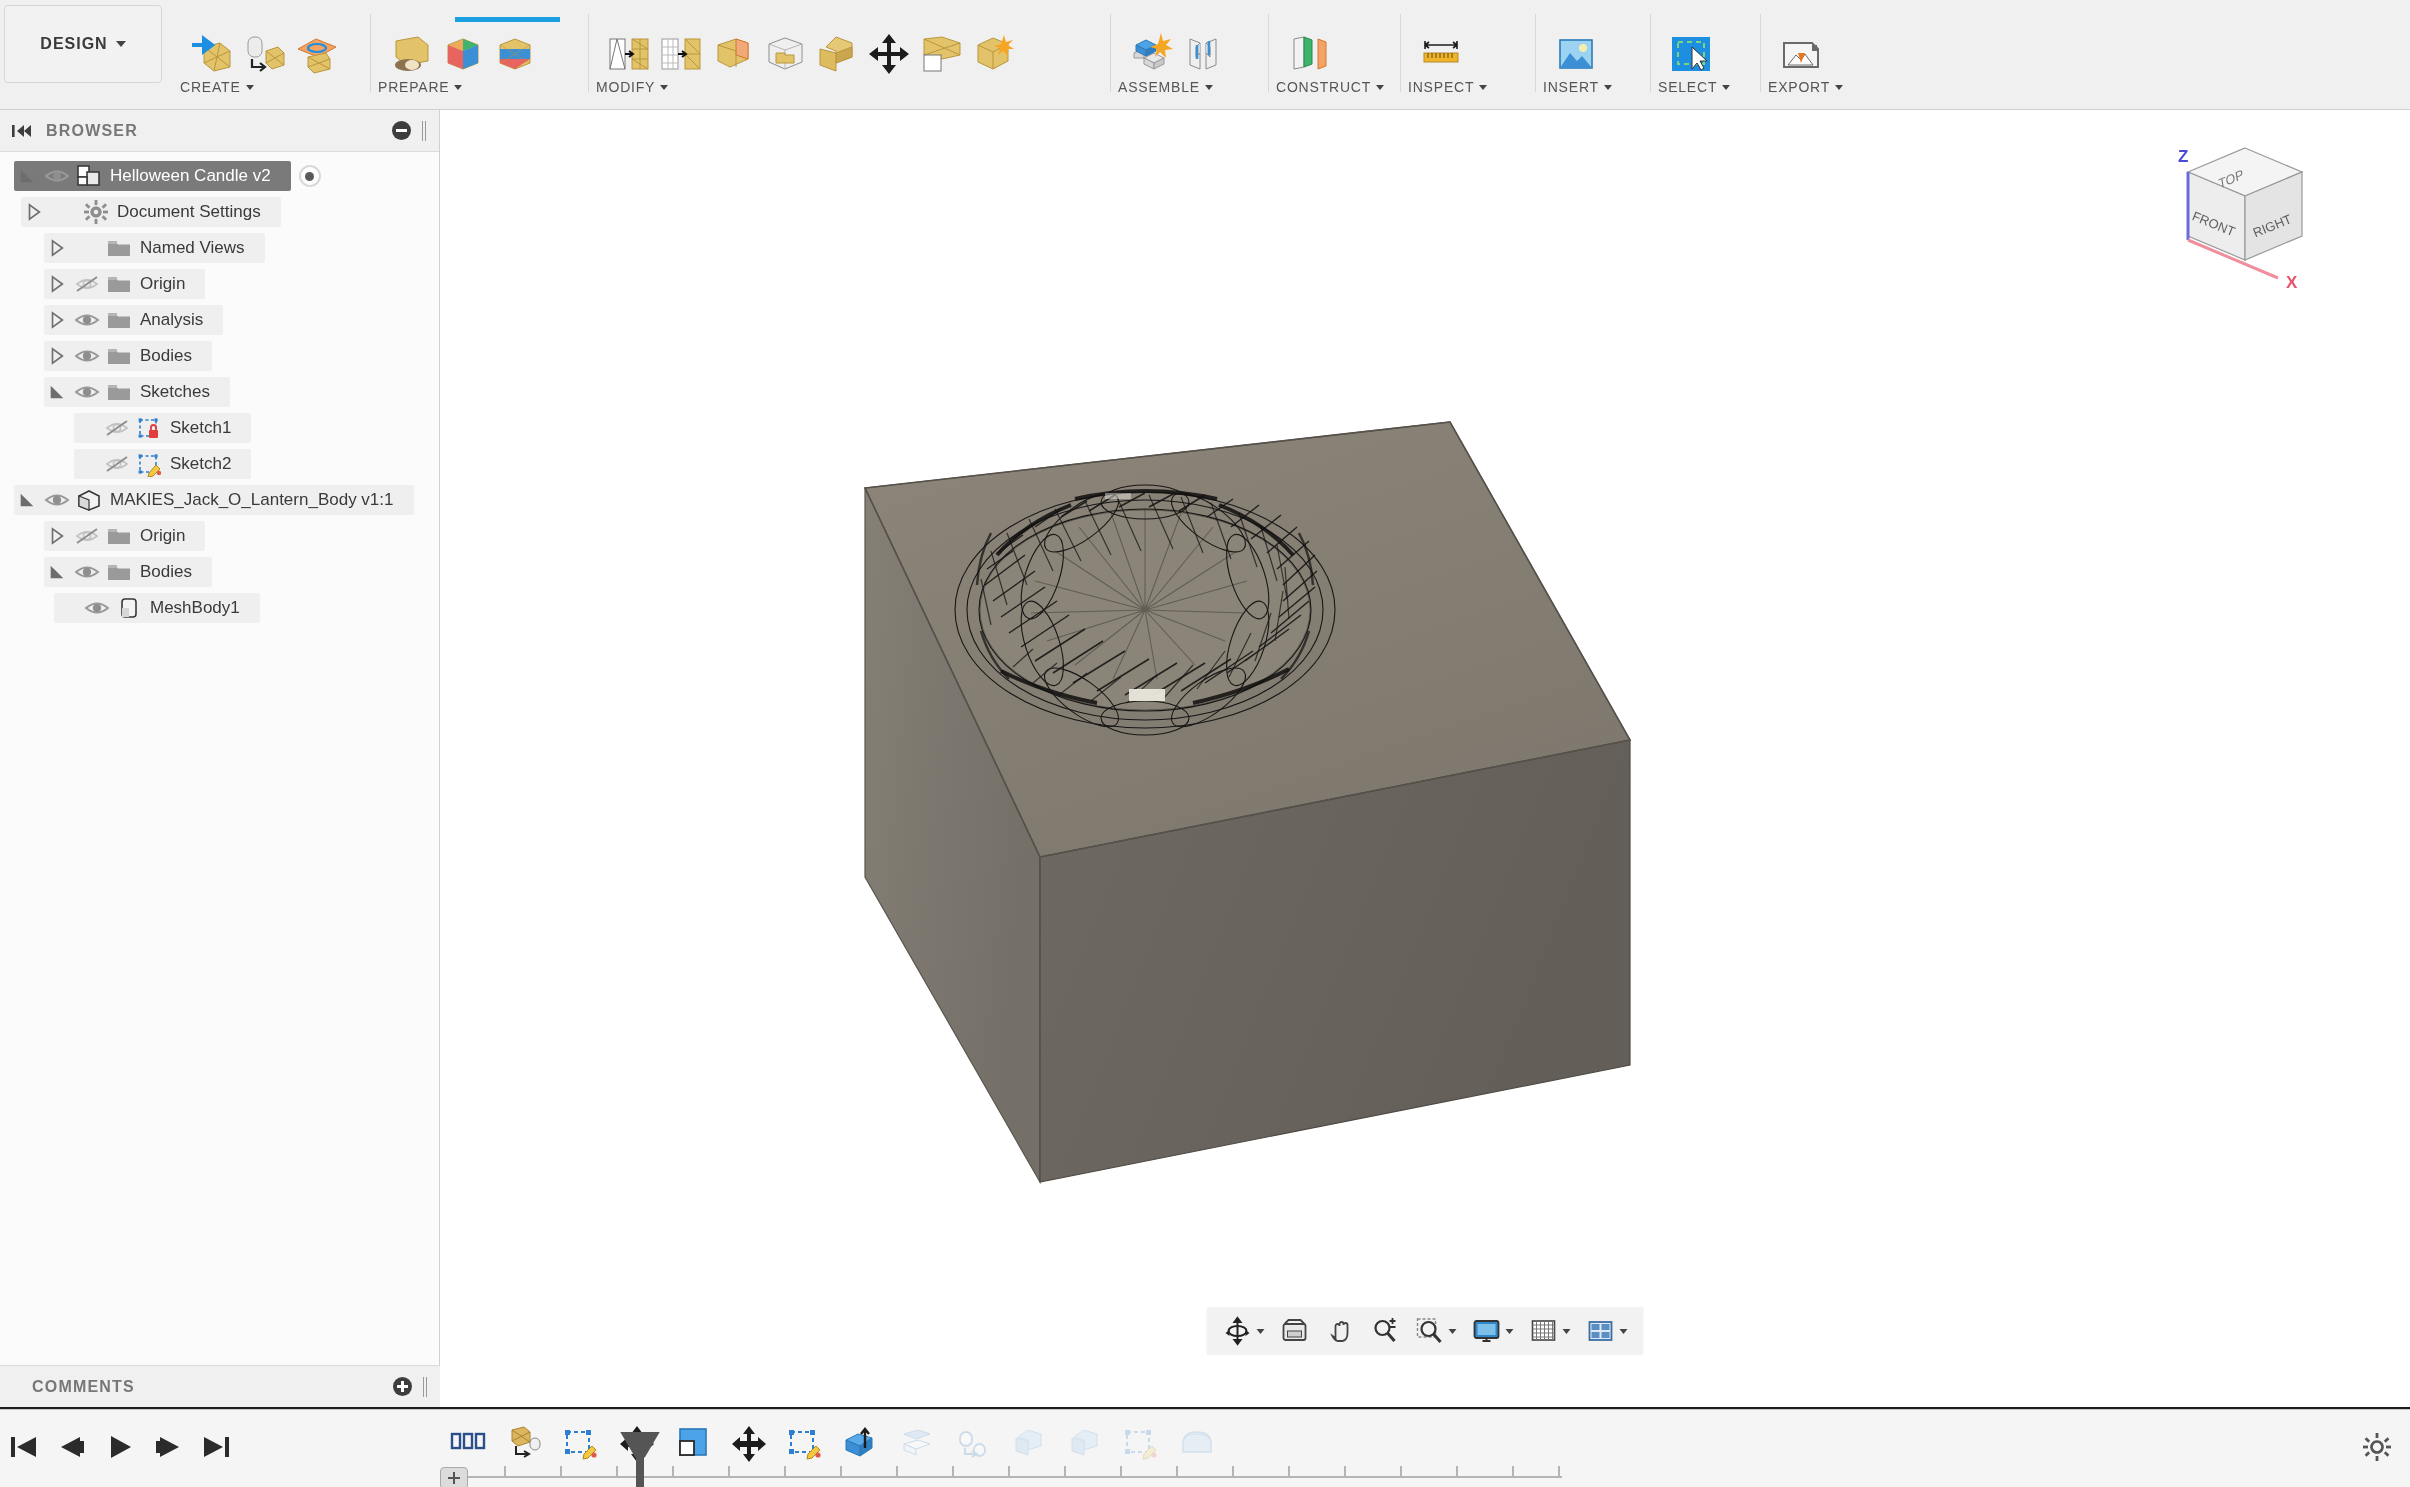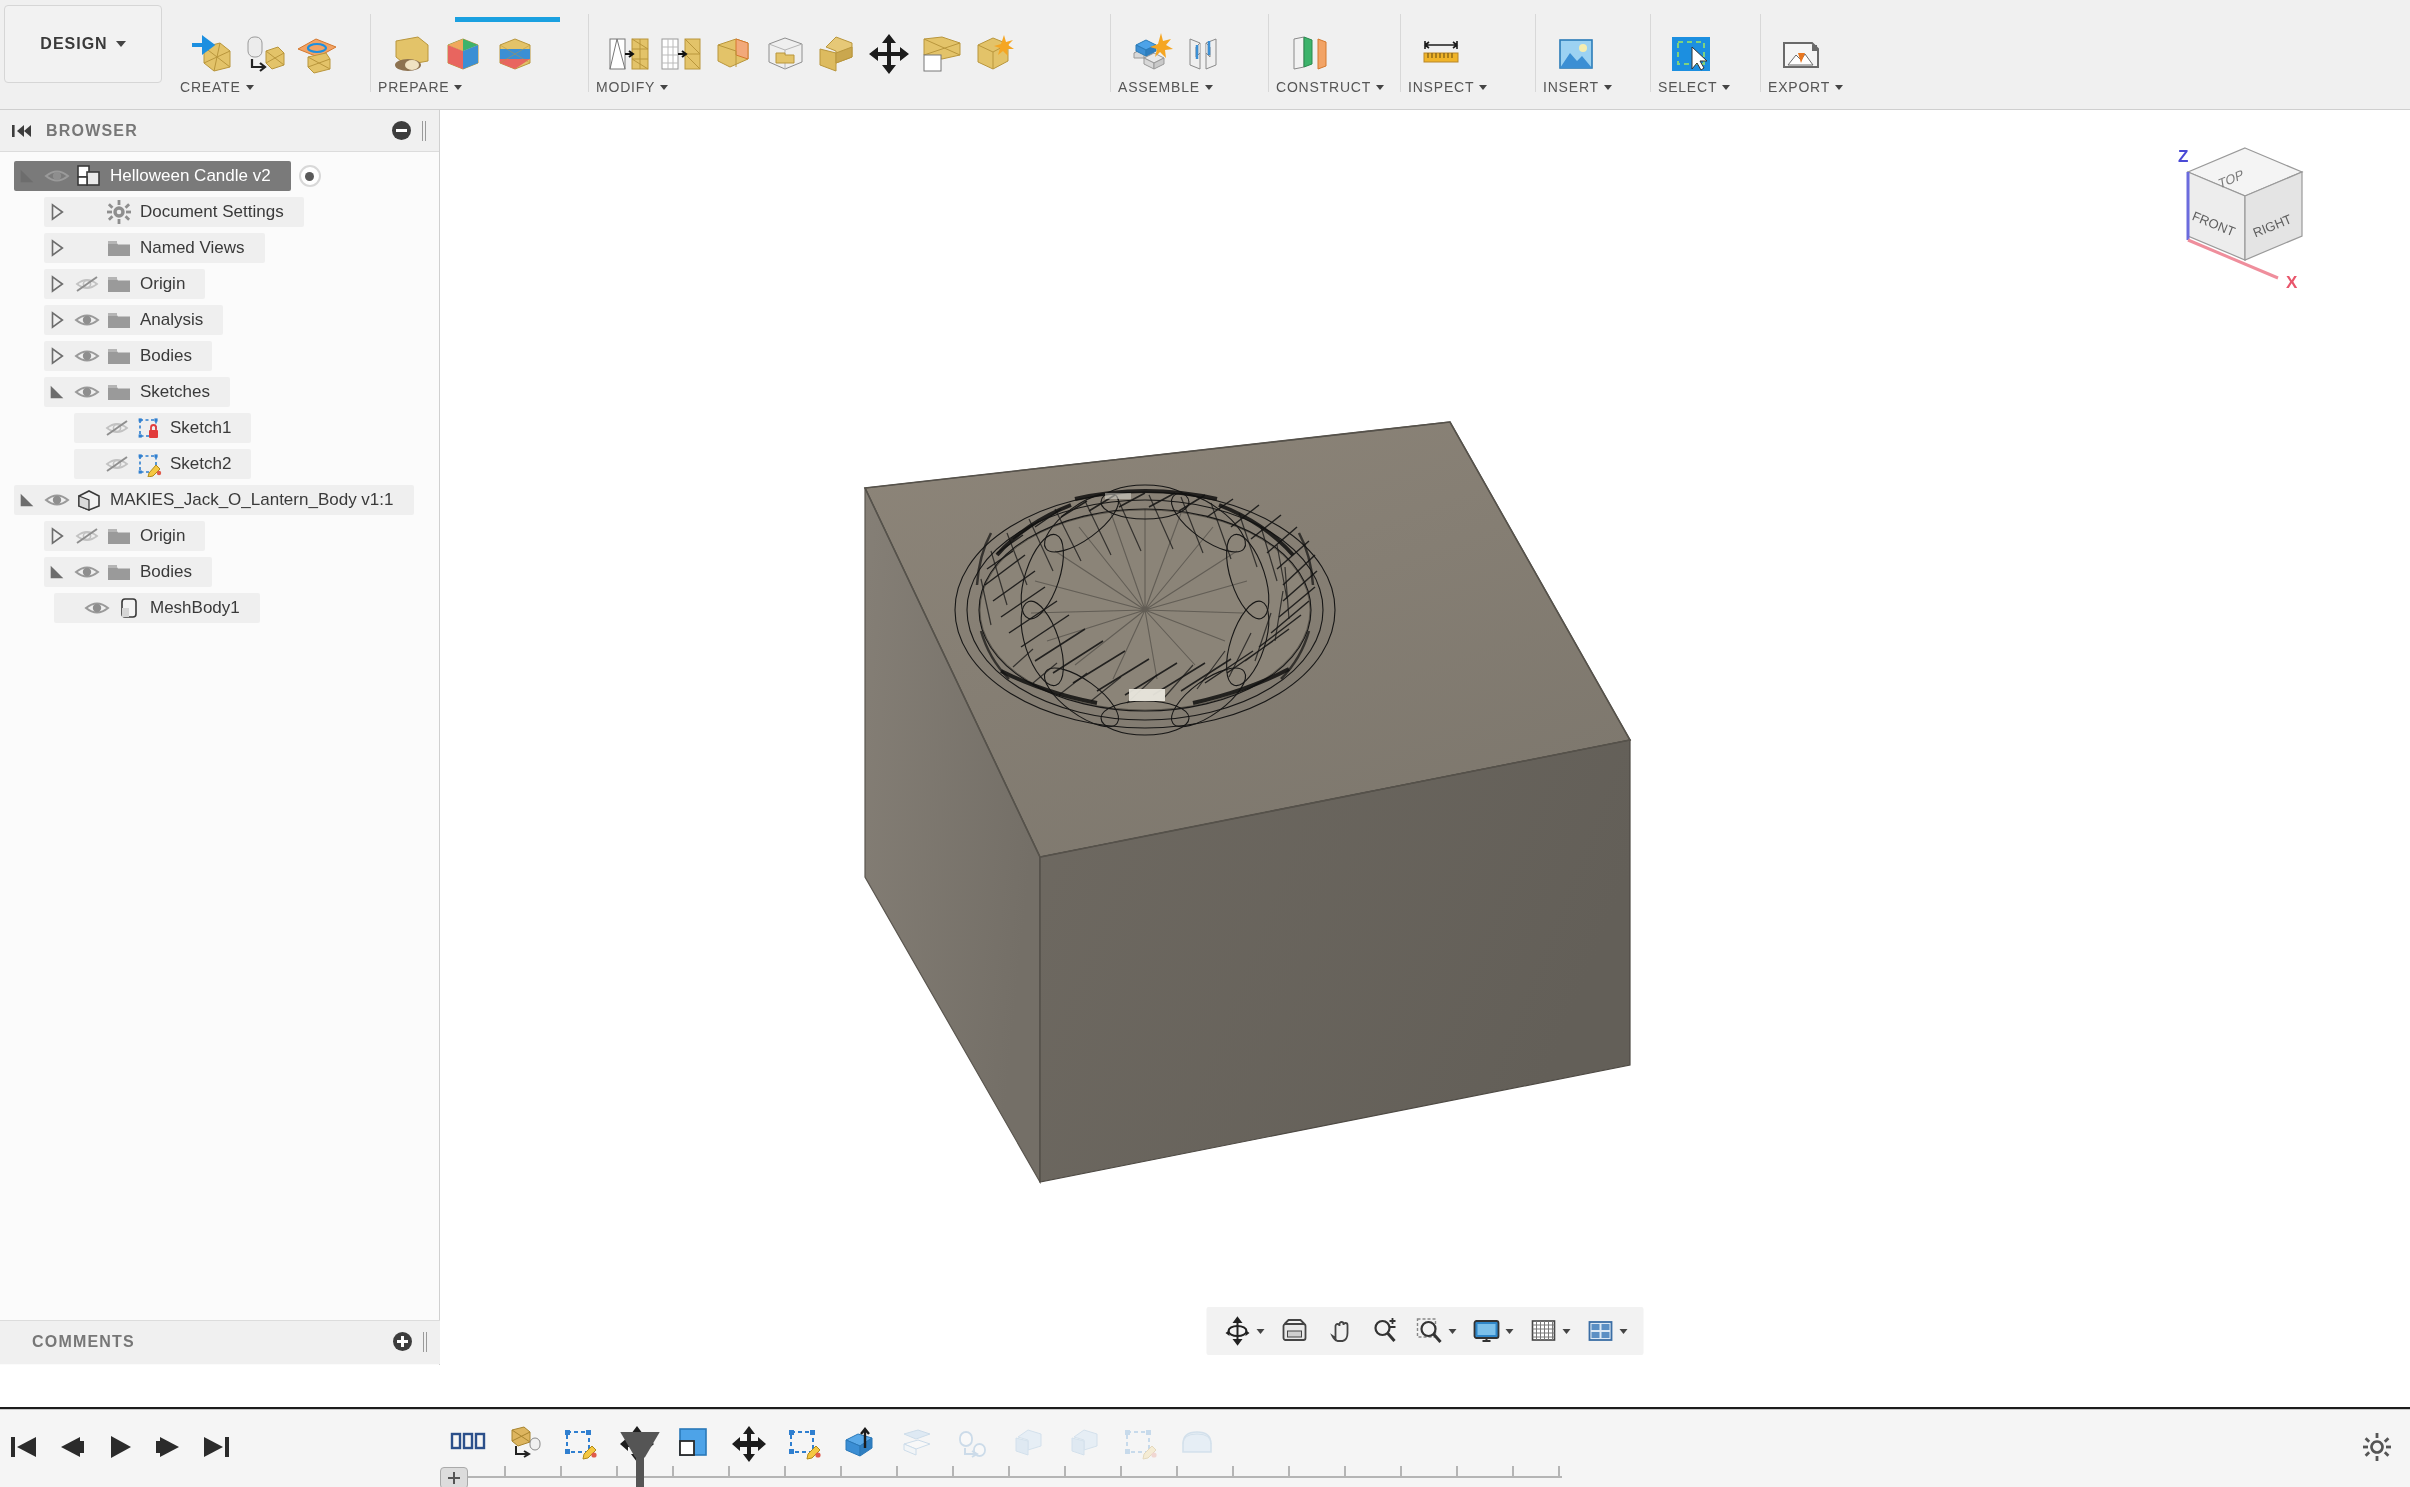--- a/index.html
+++ b/index.html
@@ -430,21 +430,21 @@
   <rect x="11" y="9" width="12" height="13" fill="#e9e9e9" stroke="#3a3a3a" stroke-width="1.6"></rect>
   <rect x="2" y="14" width="9" height="8" fill="#fff" stroke="#3a3a3a" stroke-width="1.6"></rect>
               </svg>
             </span>
             <span class="tlabel">Helloween Candle v2</span>
           </div>
           <span class="dot-badge">
             <i></i>
           </span>
         </div>
-        <div class="tnode" style="padding-left: 44px;">
+        <div class="tnode" style="padding-left: 21px;">
           <div class="trow">
             <span class="twist">
               <svg viewBox="0 0 20 20" width="18" height="18">
                 <polygon points="5,2 5,18 16,10" fill="none" stroke="#6d6d6d" stroke-width="1.8"></polygon>
               </svg>
             </span>
             <span class="eye"></span>
             <span class="ticon">
               <svg viewBox="0 0 26 26" width="26" height="26">
   <circle cx="13" cy="13" r="4" fill="none" stroke="#8e8e8e" stroke-width="3.4"></circle>
@@ -698,21 +698,21 @@
   <rect x="6" y="4" width="14" height="18" rx="3" fill="#f4f4f4" stroke="#3a3a3a" stroke-width="1.6"></rect>
   <rect x="6" y="13" width="7" height="9" fill="#d6d6d6"></rect>
               </svg>
             </span>
             <span class="tlabel">MeshBody1</span>
           </div>
         </div>
       </div>
   </div>
 
-  <div id="comments" style="position:absolute;left:0;top:1320px;width:440px;height:44px;background:#f0f0f0;">
+  <div id="comments" style="position:absolute;left:0;top:1365px;width:440px;height:44px;background:#f0f0f0;">
     <div id="comments-header">
       <span class="panel-title" style="margin-left:24px">COMMENTS</span>
       <span class="hdr-btn">
           <i class="circ-icon plus"></i>
         </span>
       <span class="grip"></span>
     </div>
   </div>
 
   <div id="canvas">

